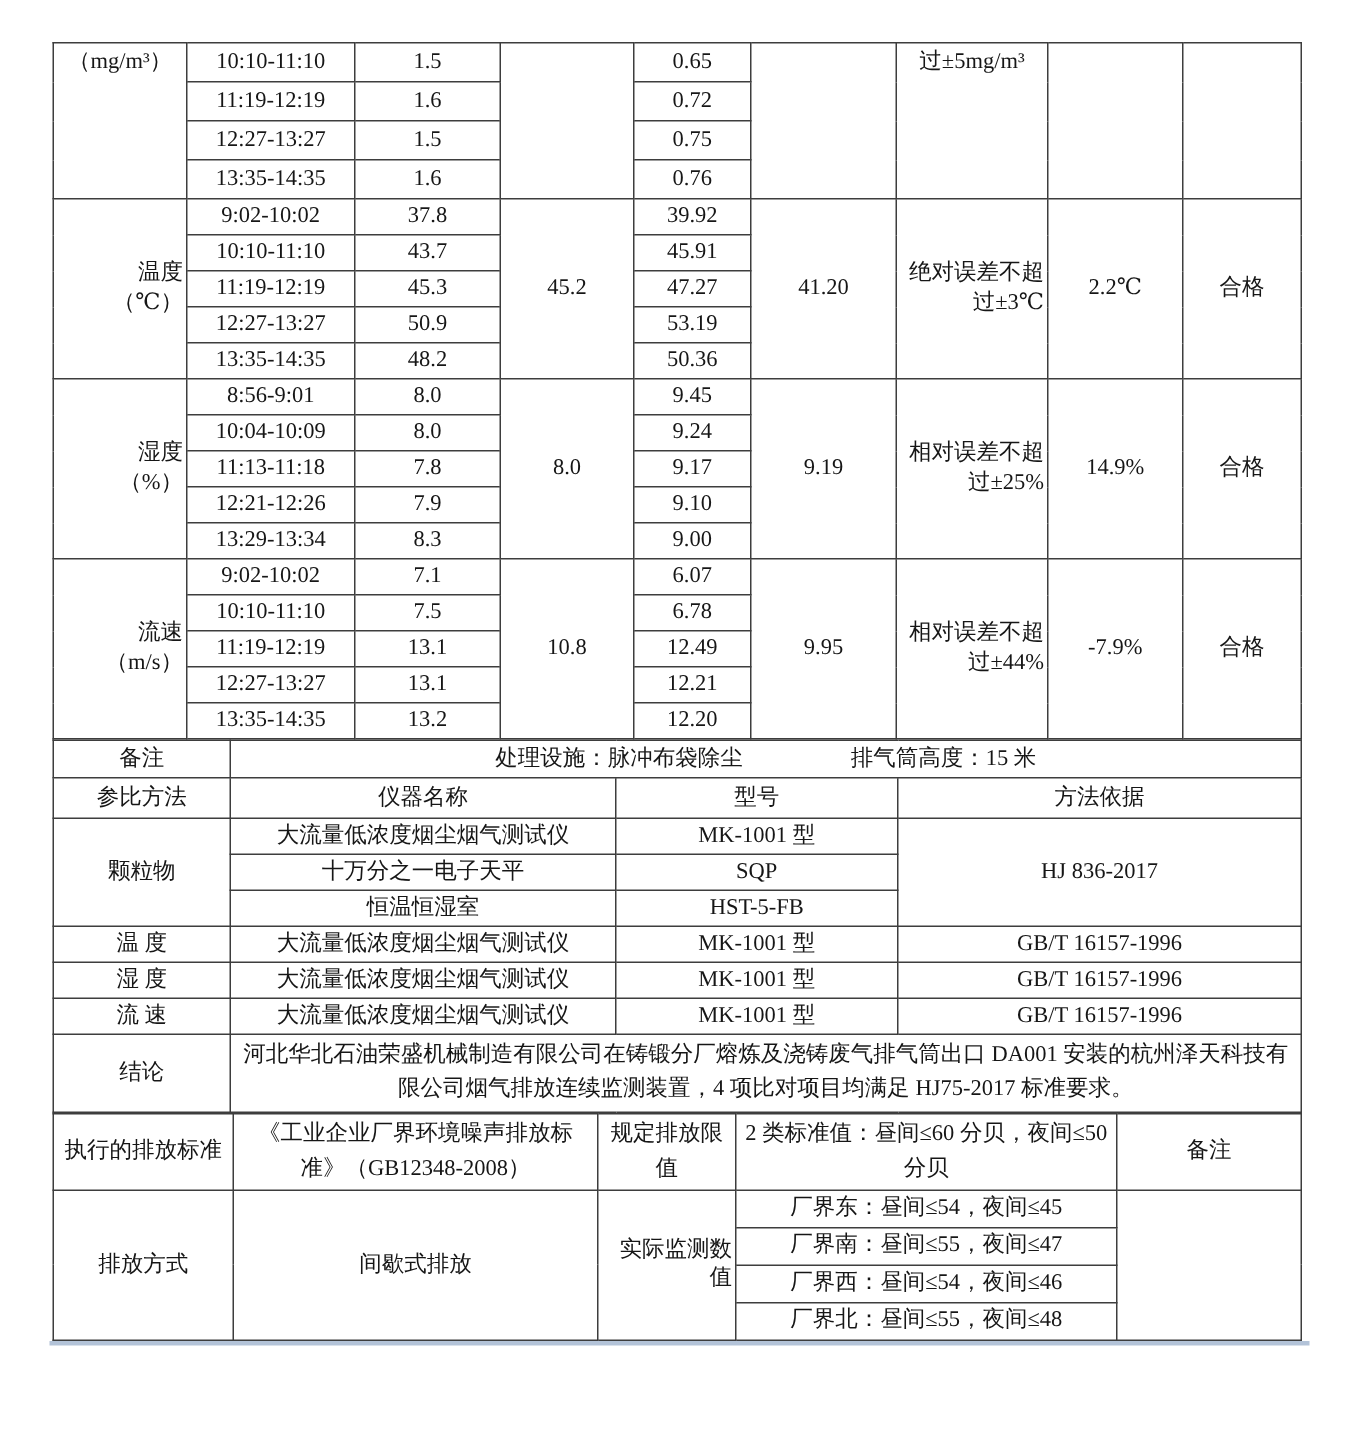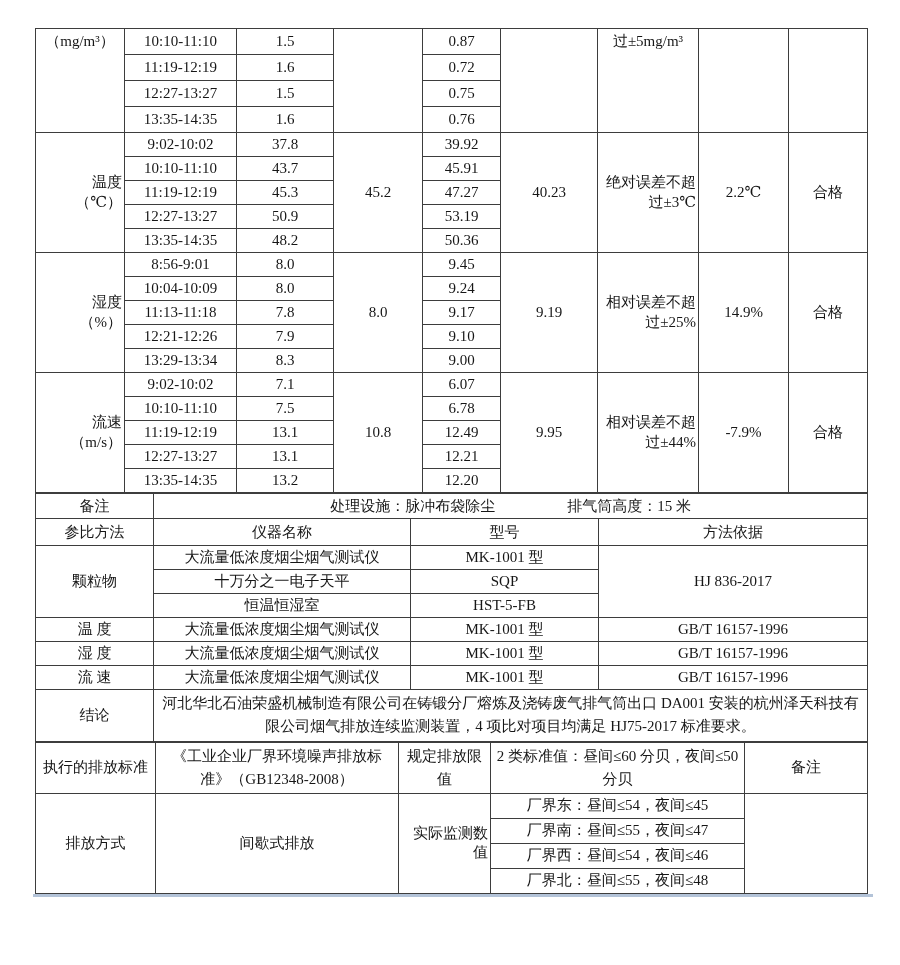--- a/index.html
+++ b/index.html
@@ -53,21 +53,21 @@
         <col style="width:90px">
         <col style="width:79px">
     </colgroup>
 
     <tbody>
         <tr class="r26">
       <td rowspan="4" class="vtop">（mg/m³）</td>
       <td>10:10-11:10</td>
       <td>1.5</td>
       <td rowspan="4"></td>
-      <td>0.87</td>
+      <td>0.65</td>
       <td rowspan="4"></td>
       <td rowspan="4" class="vtop">过±5mg/m³</td>
       <td rowspan="4"></td>
       <td rowspan="4"></td>
     </tr>
     <tr class="r26">
       <td>11:19-12:19</td>
       <td>1.6</td>
       <td>0.72</td>
     </tr>
@@ -84,21 +84,21 @@
 
     <tr class="r24">
       <td rowspan="5" class="two-line">
         <div>温度</div>
         <div>（℃）</div>
       </td>
       <td>9:02-10:02</td>
       <td>37.8</td>
       <td rowspan="5">45.2</td>
       <td>39.92</td>
-      <td rowspan="5">40.23</td>
+      <td rowspan="5">41.20</td>
       <td rowspan="5" class="two-line">绝对误差不超过±3℃</td>
       <td rowspan="5">2.2℃</td>
       <td rowspan="5">合格</td>
     </tr>
     <tr class="r24">
       <td>10:10-11:10</td>
       <td>43.7</td>
       <td>45.91</td>
     </tr>
     <tr class="r24">

